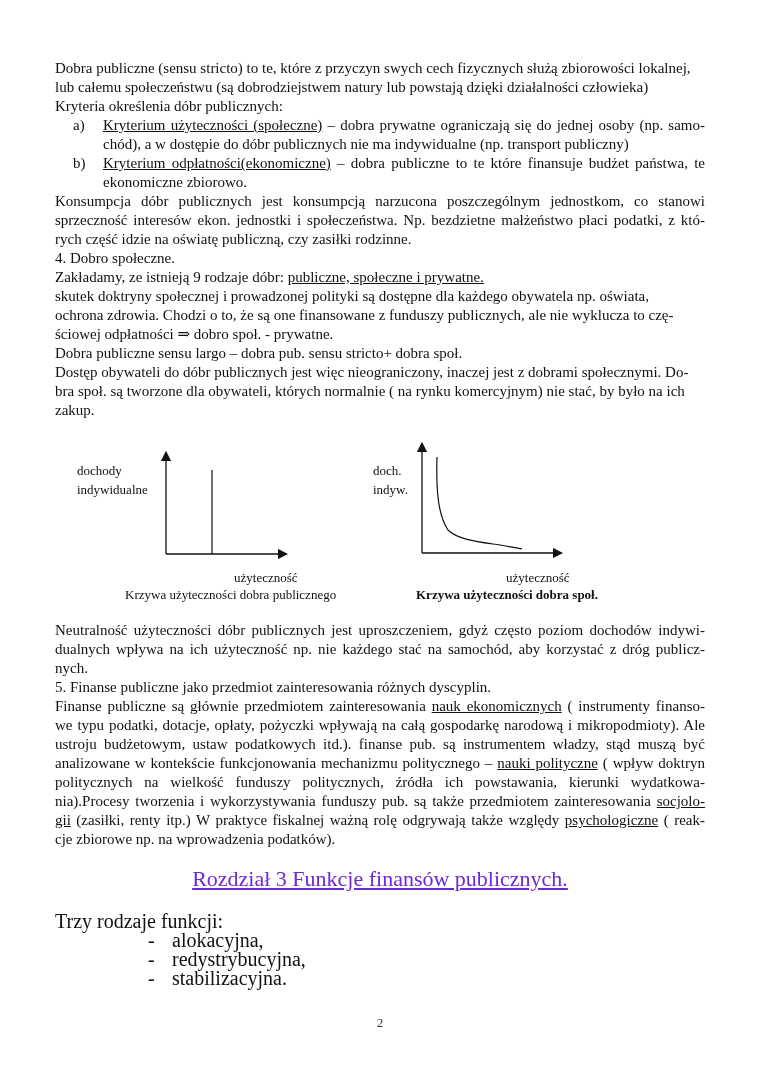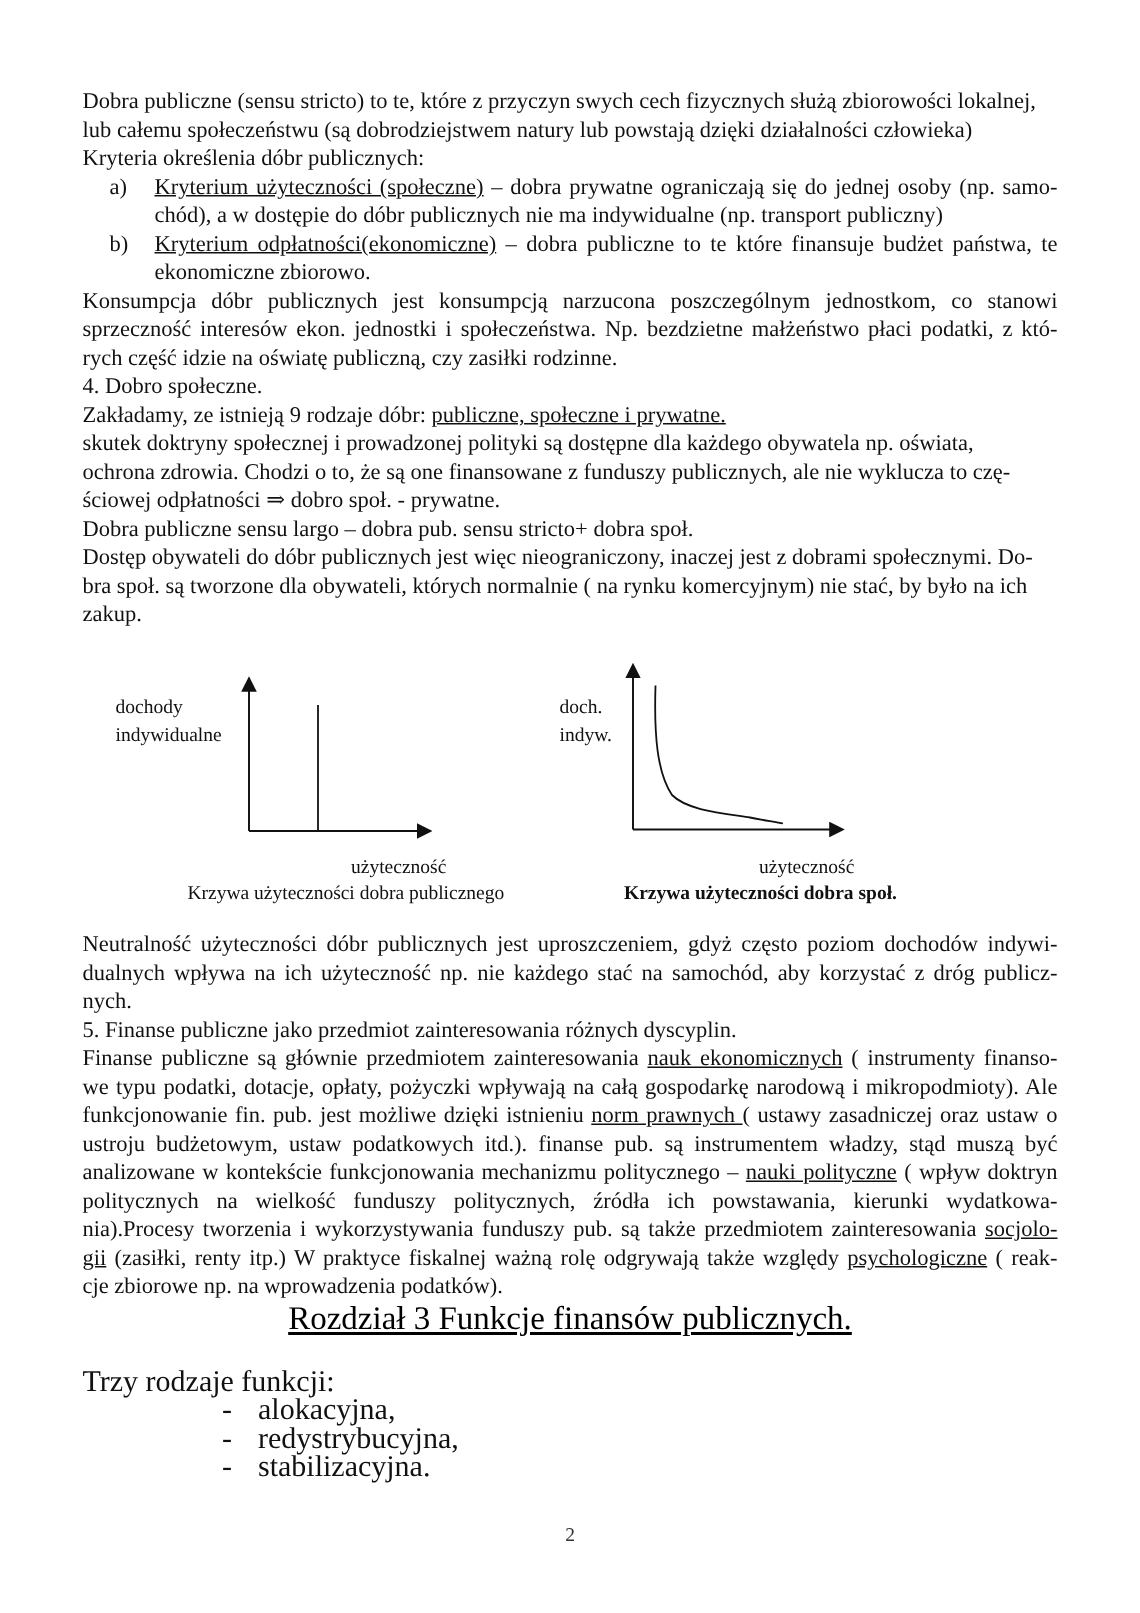--- a/index.html
+++ b/index.html
@@ -89,30 +89,29 @@
   <div class="diag-label" style="left:506px; top:568px;">użyteczność</div>
   <div class="diag-label" style="left:416px; top:585px;font-weight:bold;">Krzywa użyteczności dobra społ.</div>
 
   <div class="blk" style="top:621px;">
     <span class="ln just">Neutralność użyteczności dóbr publicznych jest uproszczeniem, gdyż często poziom dochodów indywi-</span>
     <span class="ln just">dualnych wpływa na ich użyteczność np. nie każdego stać na samochód, aby korzystać z dróg publicz-</span>
     <span class="ln">nych.</span>
     <span class="ln">5. Finanse publiczne jako przedmiot zainteresowania różnych dyscyplin.</span>
     <span class="ln just"><span>Finanse publiczne są głównie przedmiotem zainteresowania </span><span class="u">nauk ekonomicznych</span><span> ( instrumenty finanso-</span></span>
     <span class="ln just">we typu podatki, dotacje, opłaty, pożyczki wpływają na całą gospodarkę narodową i mikropodmioty). Ale</span>
-    <span class="ln just"><span>funkcjonowanie fin. pub. jest możliwe dzięki istnieniu </span><span class="u">norm prawnych </span><span>( ustawy zasadniczej oraz ustaw o</span></span>
     <span class="ln just">ustroju budżetowym, ustaw podatkowych itd.). finanse pub. są instrumentem władzy, stąd muszą być</span>
     <span class="ln just"><span>analizowane w kontekście funkcjonowania mechanizmu politycznego – </span><span class="u">nauki polityczne</span><span> ( wpływ doktryn</span></span>
     <span class="ln just">politycznych na wielkość funduszy politycznych, źródła ich powstawania, kierunki wydatkowa-</span>
     <span class="ln just"><span>nia).Procesy tworzenia i wykorzystywania funduszy pub. są także przedmiotem zainteresowania </span><span class="u">socjolo-</span></span>
     <span class="ln just"><span class="u">gii</span><span> (zasiłki, renty itp.) W praktyce fiskalnej ważną rolę odgrywają także względy </span><span class="u">psychologiczne</span><span> ( reak-</span></span>
     <span class="ln">cje zbiorowe np. na wprowadzenia podatków).</span>
   </div>
 
-  <div class="heading" style="color: #000000;">Rozdział 3 Funkcje finansów publicznych.</div>
+  <div class="heading" style="color: #6d28d9;">Rozdział 3 Funkcje finansów publicznych.</div>
 
   <div class="list">
     <div class="ln">Trzy rodzaje funkcji:</div>
     <div class="li">
       <span class="dash">-</span>
       <span class="lt">alokacyjna,</span>
     </div>
     <div class="li">
       <span class="dash">-</span>
       <span class="lt">redystrybucyjna,</span>

